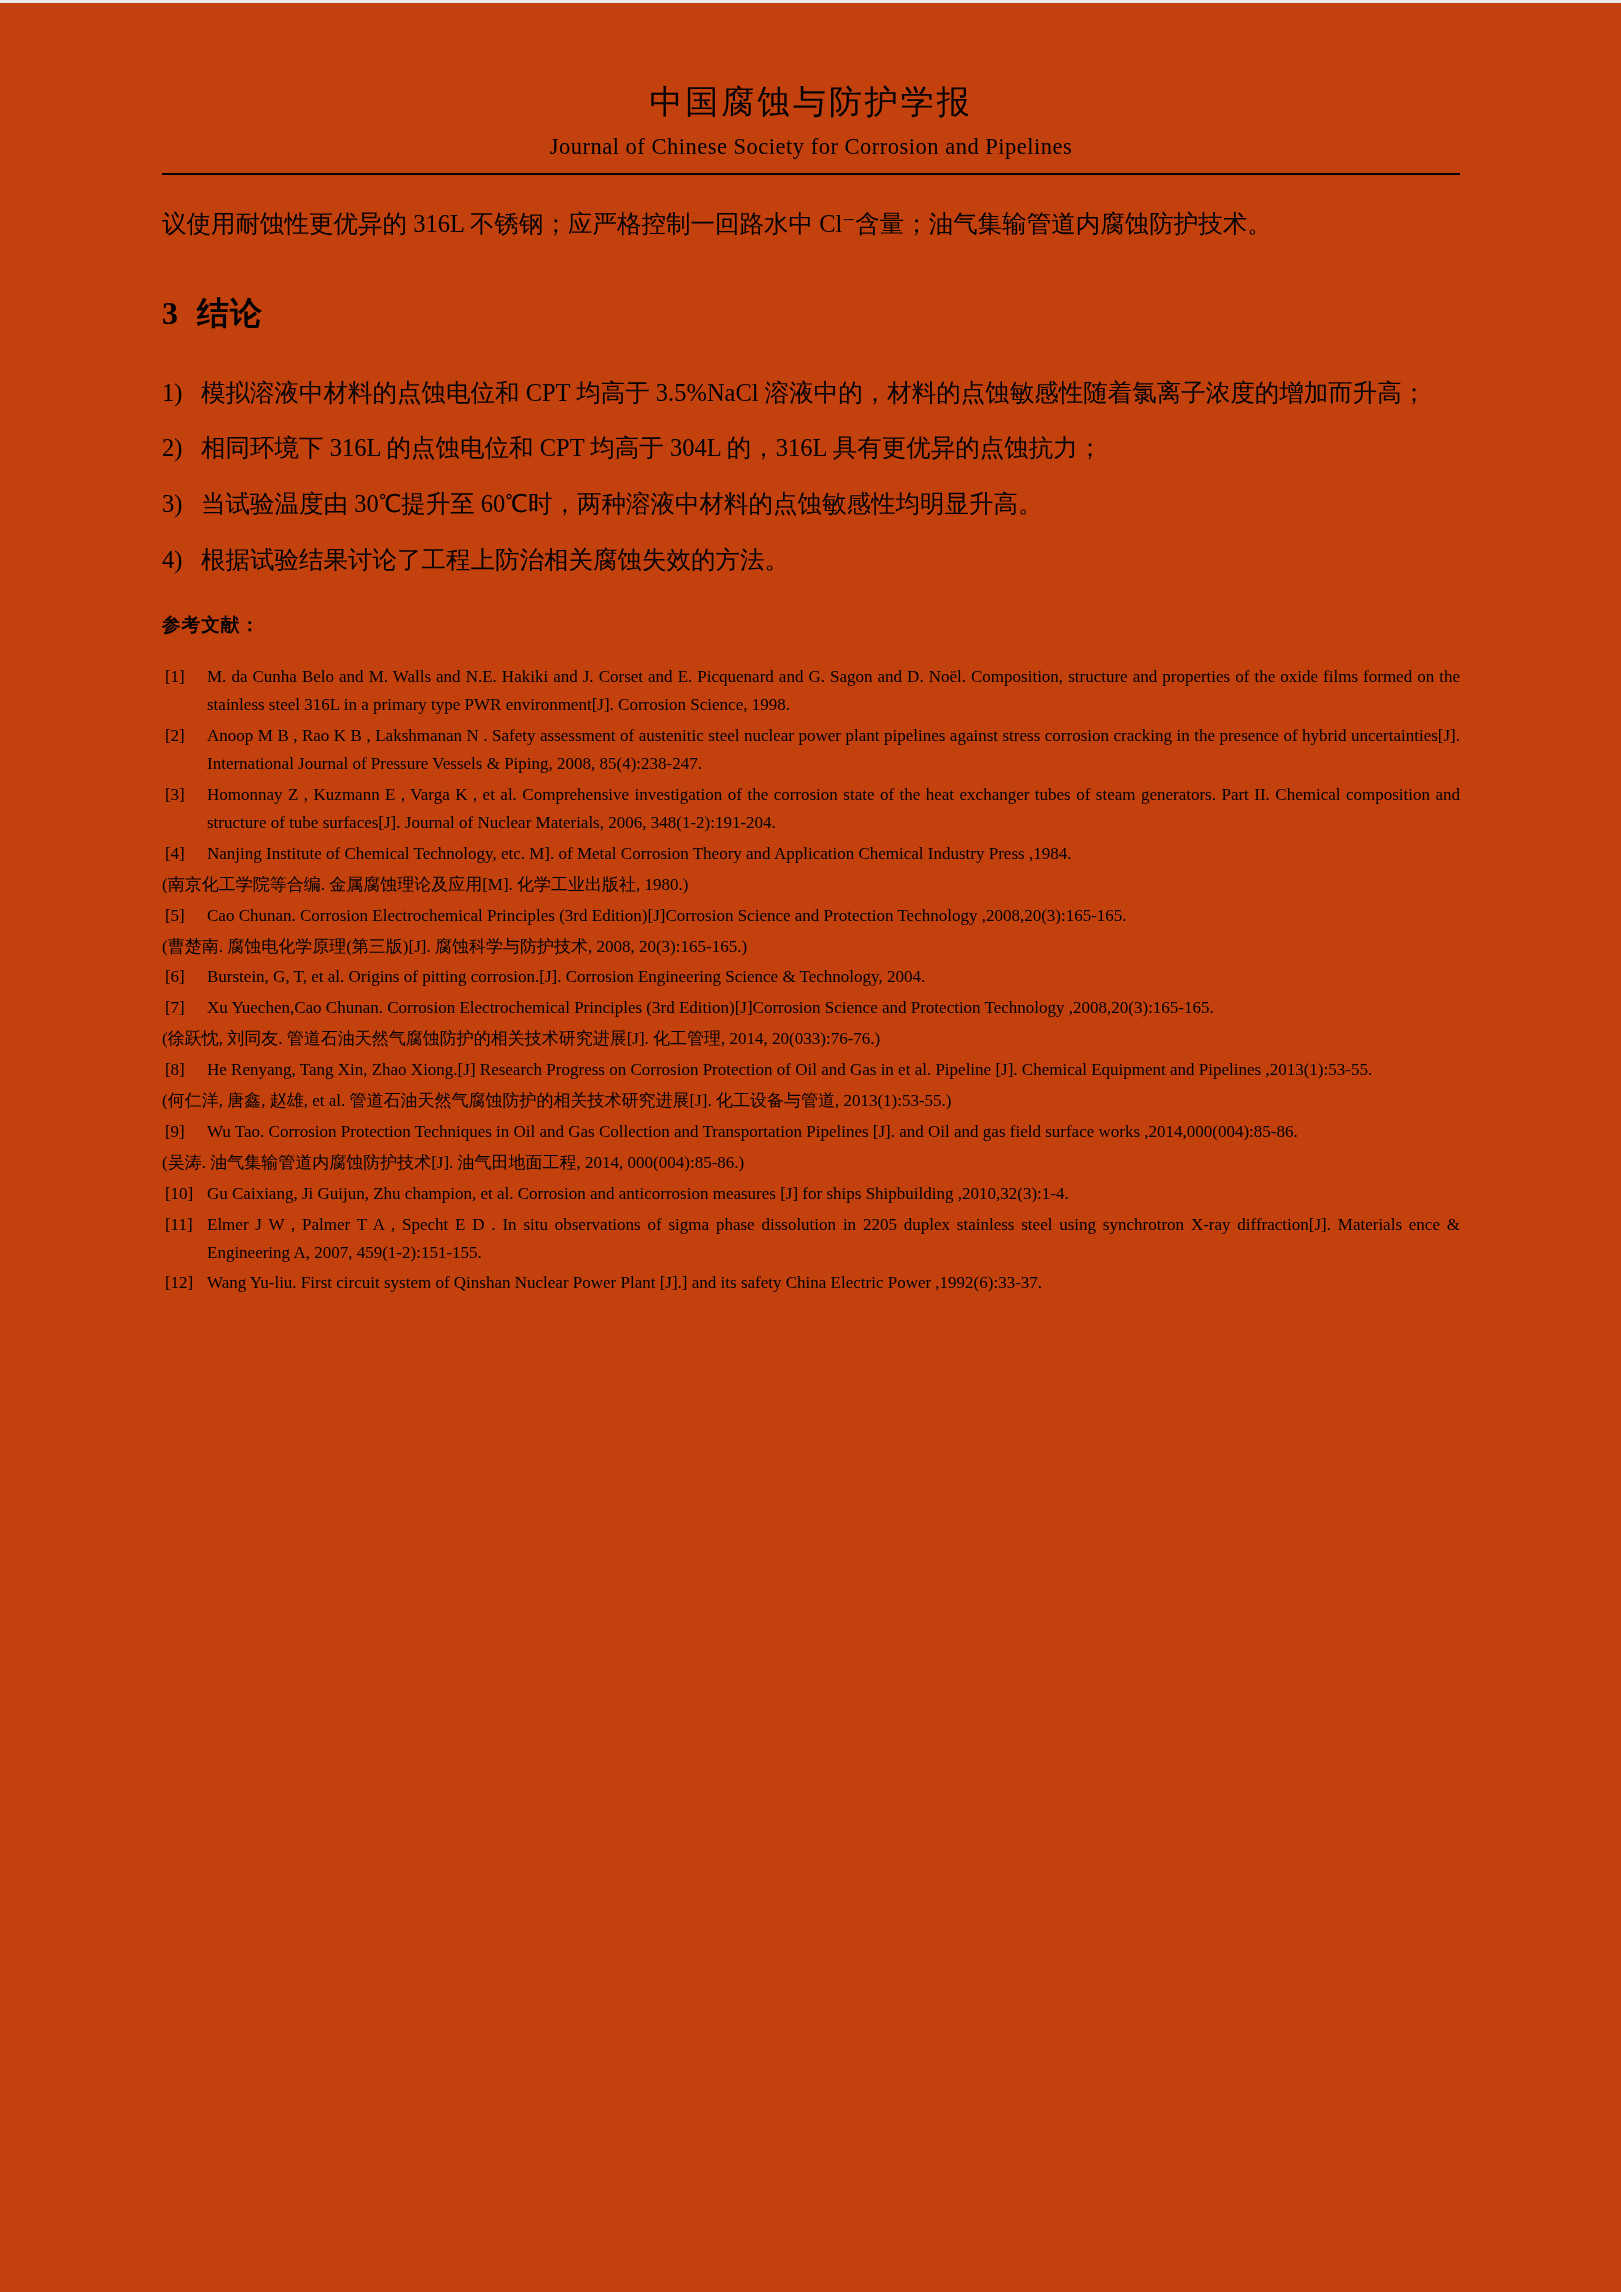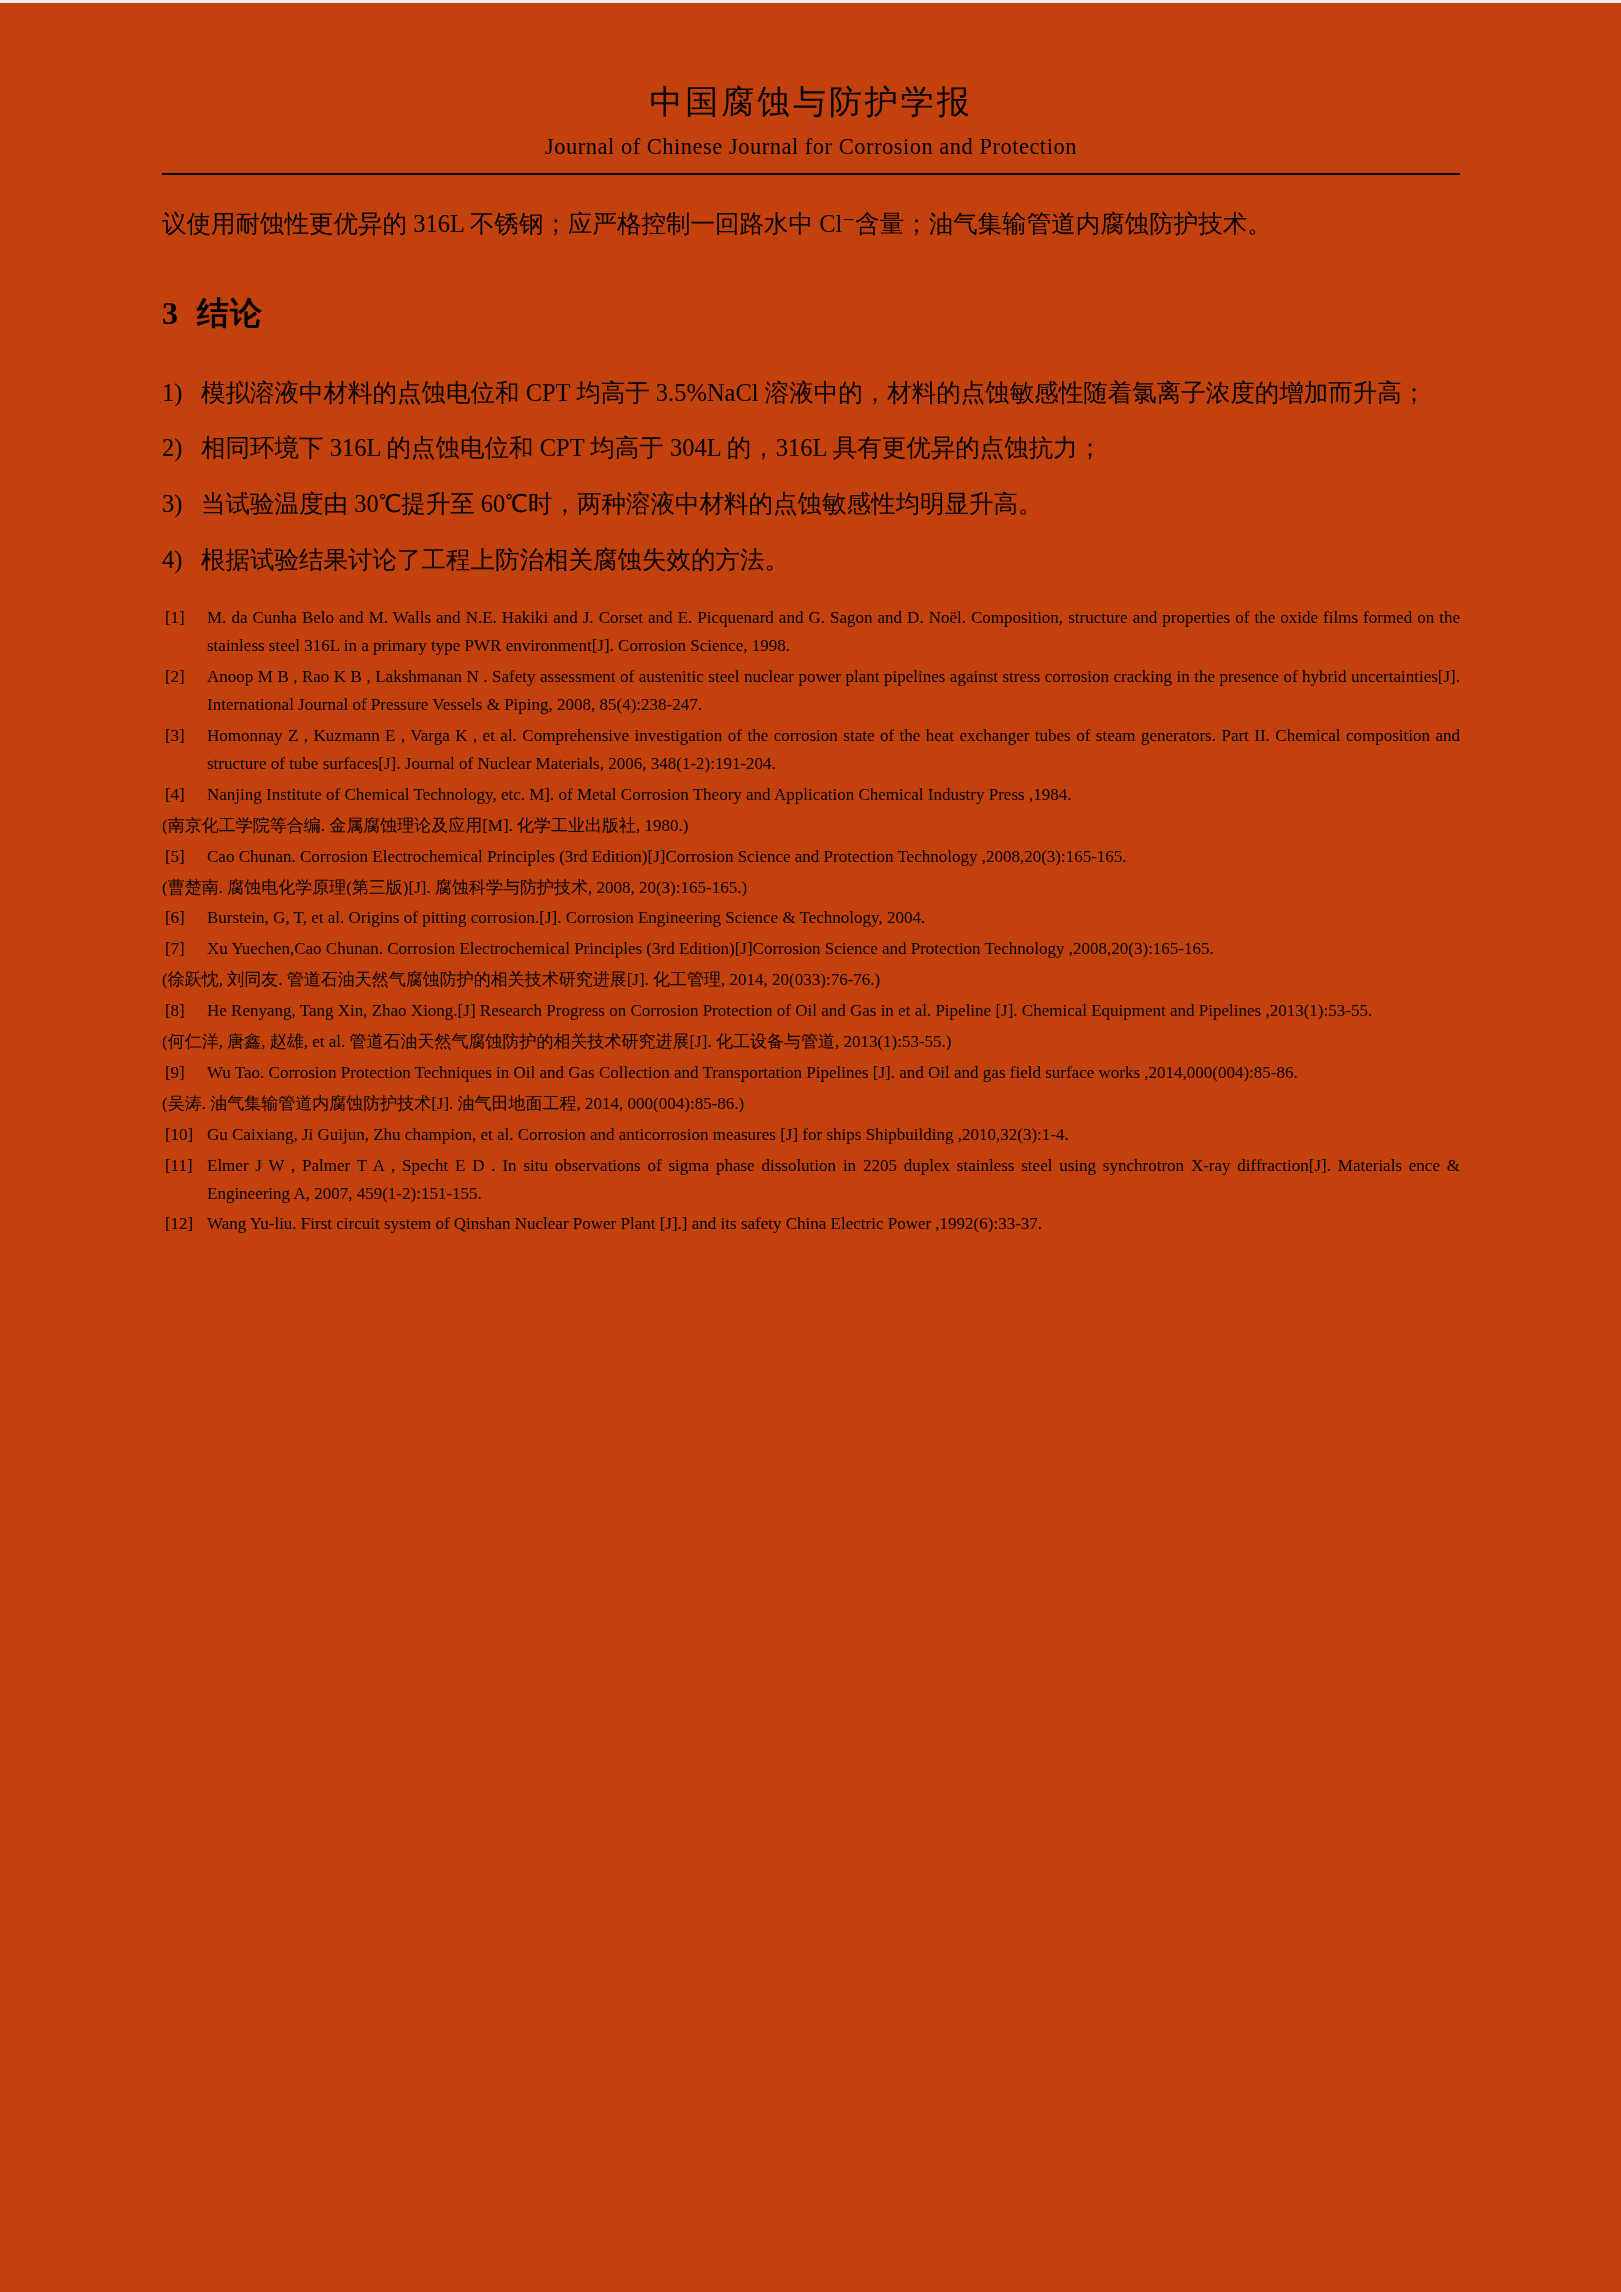--- a/index.html
+++ b/index.html
@@ -90,21 +90,21 @@
     text-align: left;
   }
 </style>
 </head>
 <body>
 
 <div class="page">
 
   <header class="journal-header">
     <h1 class="title-cn">中国腐蚀与防护学报</h1>
-    <div class="title-en">Journal of Chinese Journal for Corrosion and Protection</div>
+    <div class="title-en">Journal of Chinese Society for Corrosion and Pipelines</div>
   </header>
 
   <hr class="header-rule">
 
   <main>
 
     <p class="intro-paragraph">议使用耐蚀性更优异的 316L 不锈钢；应严格控制一回路水中 Cl⁻含量；油气集输管道内腐蚀防护技术。</p>
 
     <h2 class="section-heading">3  结论</h2>
 
@@ -120,20 +120,21 @@
         <div class="conclusion-item">
           <span class="c-num">3)</span>
           <span class="c-text">当试验温度由 30℃提升至 60℃时，两种溶液中材料的点蚀敏感性均明显升高。</span>
         </div>
         <div class="conclusion-item">
           <span class="c-num">4)</span>
           <span class="c-text">根据试验结果讨论了工程上防治相关腐蚀失效的方法。</span>
         </div>
       </div>
 
+    <div class="references-label">参考文献：</div>
 
     <div class="references-list">
         <div class="ref-item"><span class="ref-num">[1]</span><span class="ref-text">M. da Cunha Belo and M. Walls and N.E. Hakiki and J. Corset and E. Picquenard and G. Sagon and D. Noël. Composition, structure and properties of the oxide films formed on the stainless steel 316L in a primary type PWR environment[J]. Corrosion Science, 1998.</span></div>
         <div class="ref-item"><span class="ref-num">[2]</span><span class="ref-text">Anoop M B , Rao K B , Lakshmanan N . Safety assessment of austenitic steel nuclear power plant pipelines against stress corrosion cracking in the presence of hybrid uncertainties[J]. International Journal of Pressure Vessels &amp; Piping, 2008, 85(4):238-247.</span></div>
         <div class="ref-item"><span class="ref-num">[3]</span><span class="ref-text">Homonnay Z , Kuzmann E , Varga K , et al. Comprehensive investigation of the corrosion state of the heat exchanger tubes of steam generators. Part II. Chemical composition and structure of tube surfaces[J]. Journal of Nuclear Materials, 2006, 348(1-2):191-204.</span></div>
         <div class="ref-item"><span class="ref-num">[4]</span><span class="ref-text">Nanjing Institute of Chemical Technology, etc. M]. of Metal Corrosion Theory and Application Chemical Industry Press ,1984.</span></div>
         <div class="ref-plain">(南京化工学院等合编. 金属腐蚀理论及应用[M]. 化学工业出版社, 1980.)</div>
         <div class="ref-item"><span class="ref-num">[5]</span><span class="ref-text">Cao Chunan. Corrosion Electrochemical Principles (3rd Edition)[J]Corrosion Science and Protection Technology ,2008,20(3):165-165.</span></div>
         <div class="ref-plain">(曹楚南. 腐蚀电化学原理(第三版)[J]. 腐蚀科学与防护技术, 2008, 20(3):165-165.)</div>
         <div class="ref-item"><span class="ref-num">[6]</span><span class="ref-text">Burstein, G, T, et al. Origins of pitting corrosion.[J]. Corrosion Engineering Science &amp; Technology, 2004.</span></div>

